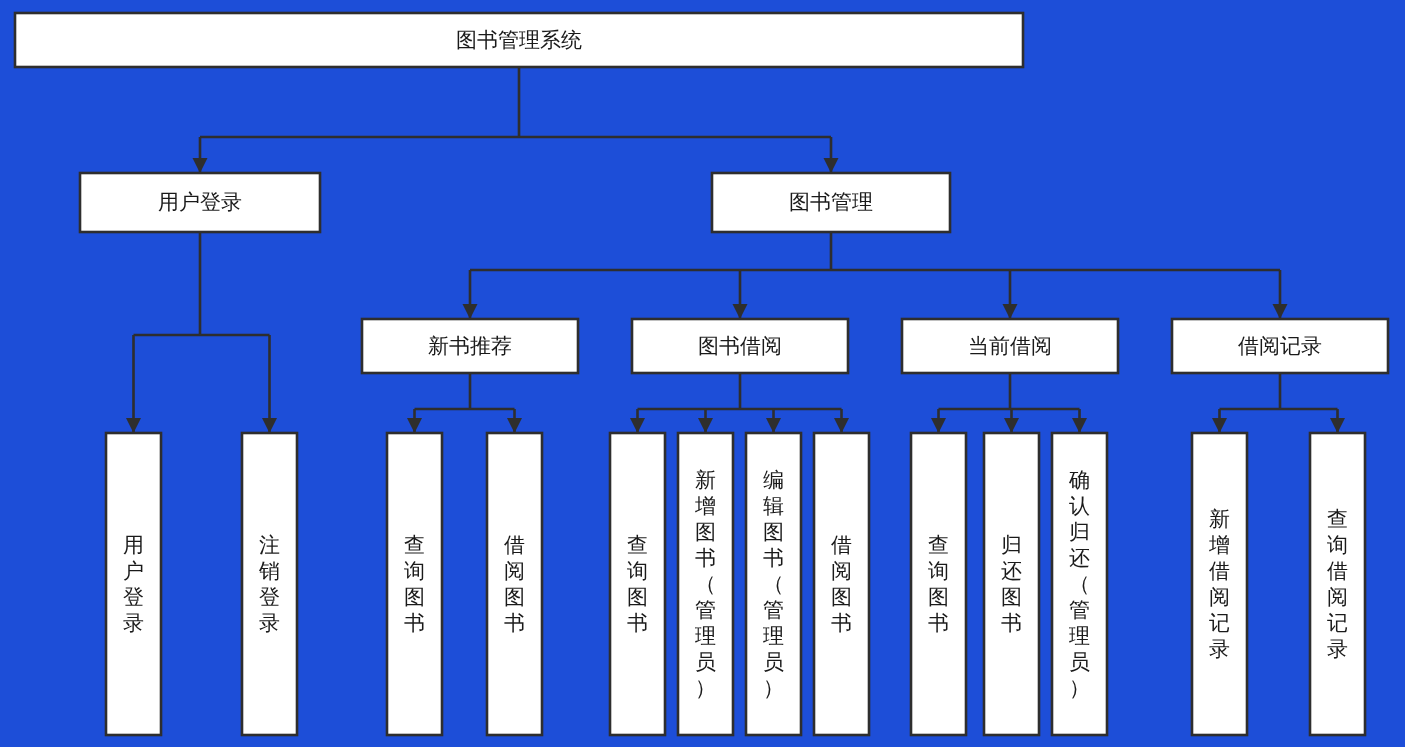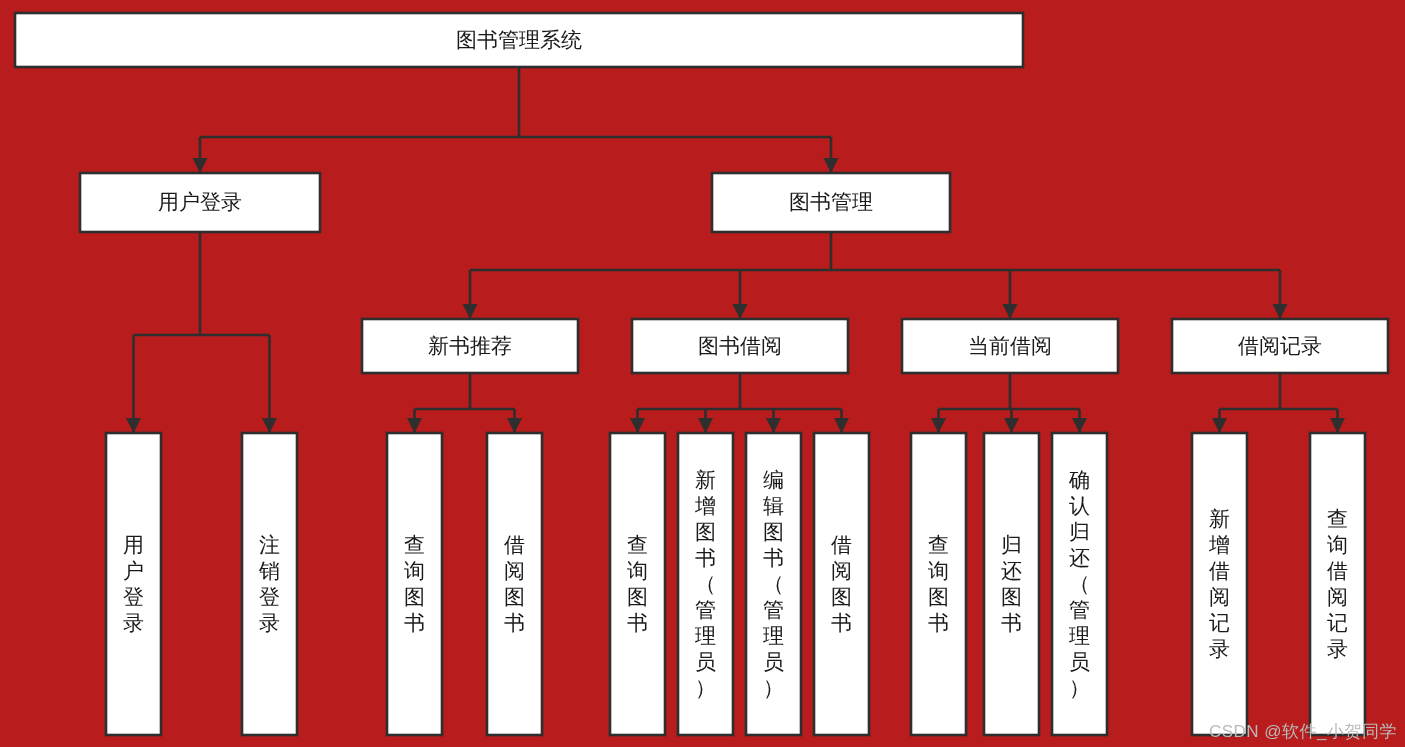--- a/index.html
+++ b/index.html
@@ -10,21 +10,21 @@
   body {
     width: 1405px;
     height: 747px;
     font-family: "Liberation Sans", "DejaVu Sans", sans-serif;
     overflow: hidden;
   }
   #diagram-root {
     position: relative;
     width: 1405px;
     height: 747px;
-    background: #b91c1c;
+    background: #1d4ed8;
   }
   svg#tree-svg {
     position: absolute;
     left: 0;
     top: 0;
     width: 1405px;
     height: 747px;
     display: block;
   }
   .node-box {
@@ -216,14 +216,13 @@
         <g>
           <rect x="1192" y="433" width="55" height="302" class="node-box"></rect>
           <text x="1219.5" class="node-label-vertical"><tspan x="1219.5" y="526.28">新</tspan><tspan x="1219.5" y="552.28">增</tspan><tspan x="1219.5" y="578.28">借</tspan><tspan x="1219.5" y="604.28">阅</tspan><tspan x="1219.5" y="630.28">记</tspan><tspan x="1219.5" y="656.28">录</tspan></text>
         </g>
         <g>
           <rect x="1310" y="433" width="55" height="302" class="node-box"></rect>
           <text x="1337.5" class="node-label-vertical"><tspan x="1337.5" y="526.28">查</tspan><tspan x="1337.5" y="552.28">询</tspan><tspan x="1337.5" y="578.28">借</tspan><tspan x="1337.5" y="604.28">阅</tspan><tspan x="1337.5" y="630.28">记</tspan><tspan x="1337.5" y="656.28">录</tspan></text>
         </g>
       </g>
   </svg>
-  <div class="watermark">CSDN @软件_小贺同学</div>
 </div>
 
 </body></html>

